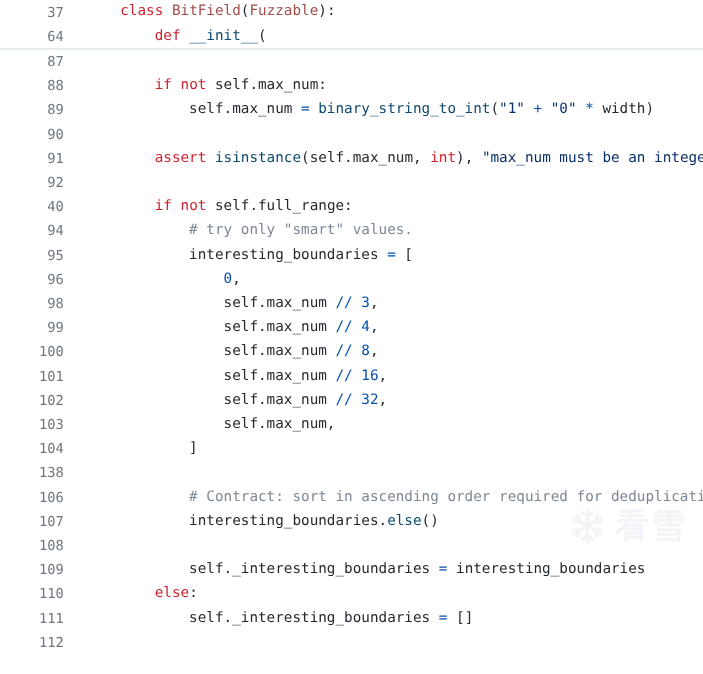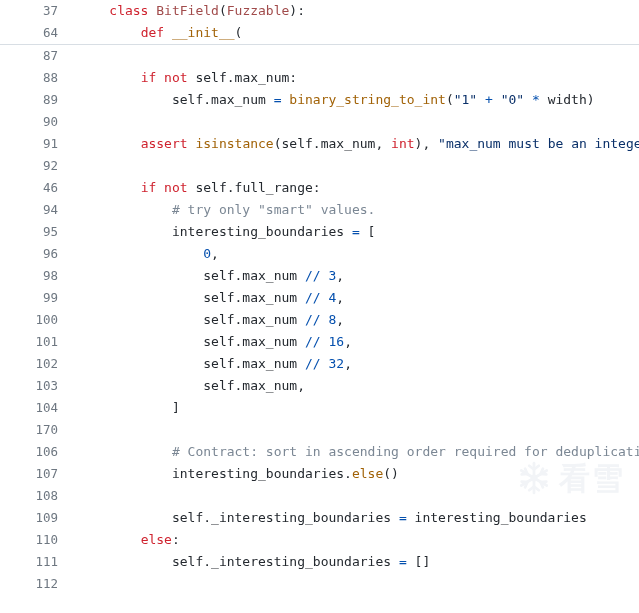--- a/index.html
+++ b/index.html
@@ -58,21 +58,21 @@
     font-family: "DejaVu Sans Mono", "Liberation Mono", monospace;
     line-height: 22px;
     color: #24292f;
     white-space: pre;
     overflow: hidden;
   }
 
   
   .t-kw   { color: #cf222e; }                
   .t-bi   { color: #cf222e; }                
-  .t-fn   { color: #a16207; }                
+  .t-fn   { color: #0c4a6e; }                
   .t-cls  { color: #a14b4b; }                
   .t-str  { color: #0a3069; }                
   .t-num  { color: #0550ae; }                
   .t-op   { color: #0550ae; }                
   .t-cmt  { color: #7b8794; }                
   .t-pl   { color: #24292f; }                
 
   
   #watermark {
     position: absolute;
@@ -108,32 +108,32 @@
       <div class="code-row"><span class="ln">64</span><span class="lc"><span class="t-pl">        </span><span class="t-kw">def</span><span class="t-pl"> </span><span class="t-fn">__init__</span><span class="t-pl">(</span></span></div>
     </div>
 
   <div id="code-body">
       <div class="code-row"><span class="ln">87</span><span class="lc"></span></div>
       <div class="code-row"><span class="ln">88</span><span class="lc"><span class="t-pl">        </span><span class="t-kw">if</span><span class="t-pl"> </span><span class="t-kw">not</span><span class="t-pl"> self.max_num:</span></span></div>
       <div class="code-row"><span class="ln">89</span><span class="lc"><span class="t-pl">            self.max_num </span><span class="t-op">=</span><span class="t-pl"> </span><span class="t-fn">binary_string_to_int</span><span class="t-pl">(</span><span class="t-str">"1"</span><span class="t-pl"> </span><span class="t-op">+</span><span class="t-pl"> </span><span class="t-str">"0"</span><span class="t-pl"> </span><span class="t-op">*</span><span class="t-pl"> width)</span></span></div>
       <div class="code-row"><span class="ln">90</span><span class="lc"></span></div>
       <div class="code-row"><span class="ln">91</span><span class="lc"><span class="t-pl">        </span><span class="t-kw">assert</span><span class="t-pl"> </span><span class="t-fn">isinstance</span><span class="t-pl">(self.max_num, </span><span class="t-bi">int</span><span class="t-pl">), </span><span class="t-str">"max_num must be an integer!"</span></span></div>
       <div class="code-row"><span class="ln">92</span><span class="lc"></span></div>
-      <div class="code-row"><span class="ln">46</span><span class="lc"><span class="t-pl">        </span><span class="t-kw">if</span><span class="t-pl"> </span><span class="t-kw">not</span><span class="t-pl"> self.full_range:</span></span></div>
+      <div class="code-row"><span class="ln">40</span><span class="lc"><span class="t-pl">        </span><span class="t-kw">if</span><span class="t-pl"> </span><span class="t-kw">not</span><span class="t-pl"> self.full_range:</span></span></div>
       <div class="code-row"><span class="ln">94</span><span class="lc"><span class="t-pl">            </span><span class="t-cmt"># try only "smart" values.</span></span></div>
       <div class="code-row"><span class="ln">95</span><span class="lc"><span class="t-pl">            interesting_boundaries </span><span class="t-op">=</span><span class="t-pl"> [</span></span></div>
       <div class="code-row"><span class="ln">96</span><span class="lc"><span class="t-pl">                </span><span class="t-num">0</span><span class="t-pl">,</span></span></div>
       <div class="code-row"><span class="ln">98</span><span class="lc"><span class="t-pl">                self.max_num </span><span class="t-op">//</span><span class="t-pl"> </span><span class="t-num">3</span><span class="t-pl">,</span></span></div>
       <div class="code-row"><span class="ln">99</span><span class="lc"><span class="t-pl">                self.max_num </span><span class="t-op">//</span><span class="t-pl"> </span><span class="t-num">4</span><span class="t-pl">,</span></span></div>
       <div class="code-row"><span class="ln">100</span><span class="lc"><span class="t-pl">                self.max_num </span><span class="t-op">//</span><span class="t-pl"> </span><span class="t-num">8</span><span class="t-pl">,</span></span></div>
       <div class="code-row"><span class="ln">101</span><span class="lc"><span class="t-pl">                self.max_num </span><span class="t-op">//</span><span class="t-pl"> </span><span class="t-num">16</span><span class="t-pl">,</span></span></div>
       <div class="code-row"><span class="ln">102</span><span class="lc"><span class="t-pl">                self.max_num </span><span class="t-op">//</span><span class="t-pl"> </span><span class="t-num">32</span><span class="t-pl">,</span></span></div>
       <div class="code-row"><span class="ln">103</span><span class="lc"><span class="t-pl">                self.max_num,</span></span></div>
       <div class="code-row"><span class="ln">104</span><span class="lc"><span class="t-pl">            ]</span></span></div>
-      <div class="code-row"><span class="ln">170</span><span class="lc"></span></div>
+      <div class="code-row"><span class="ln">138</span><span class="lc"></span></div>
       <div class="code-row"><span class="ln">106</span><span class="lc"><span class="t-pl">            </span><span class="t-cmt"># Contract: sort in ascending order required for deduplication.</span></span></div>
       <div class="code-row"><span class="ln">107</span><span class="lc"><span class="t-pl">            interesting_boundaries.</span><span class="t-fn">else</span><span class="t-pl">()</span></span></div>
       <div class="code-row"><span class="ln">108</span><span class="lc"></span></div>
       <div class="code-row"><span class="ln">109</span><span class="lc"><span class="t-pl">            self._interesting_boundaries </span><span class="t-op">=</span><span class="t-pl"> interesting_boundaries</span></span></div>
       <div class="code-row"><span class="ln">110</span><span class="lc"><span class="t-pl">        </span><span class="t-kw">else</span><span class="t-pl">:</span></span></div>
       <div class="code-row"><span class="ln">111</span><span class="lc"><span class="t-pl">            self._interesting_boundaries </span><span class="t-op">=</span><span class="t-pl"> []</span></span></div>
       <div class="code-row"><span class="ln">112</span><span class="lc"></span></div>
     </div>
 
   <div id="watermark">

